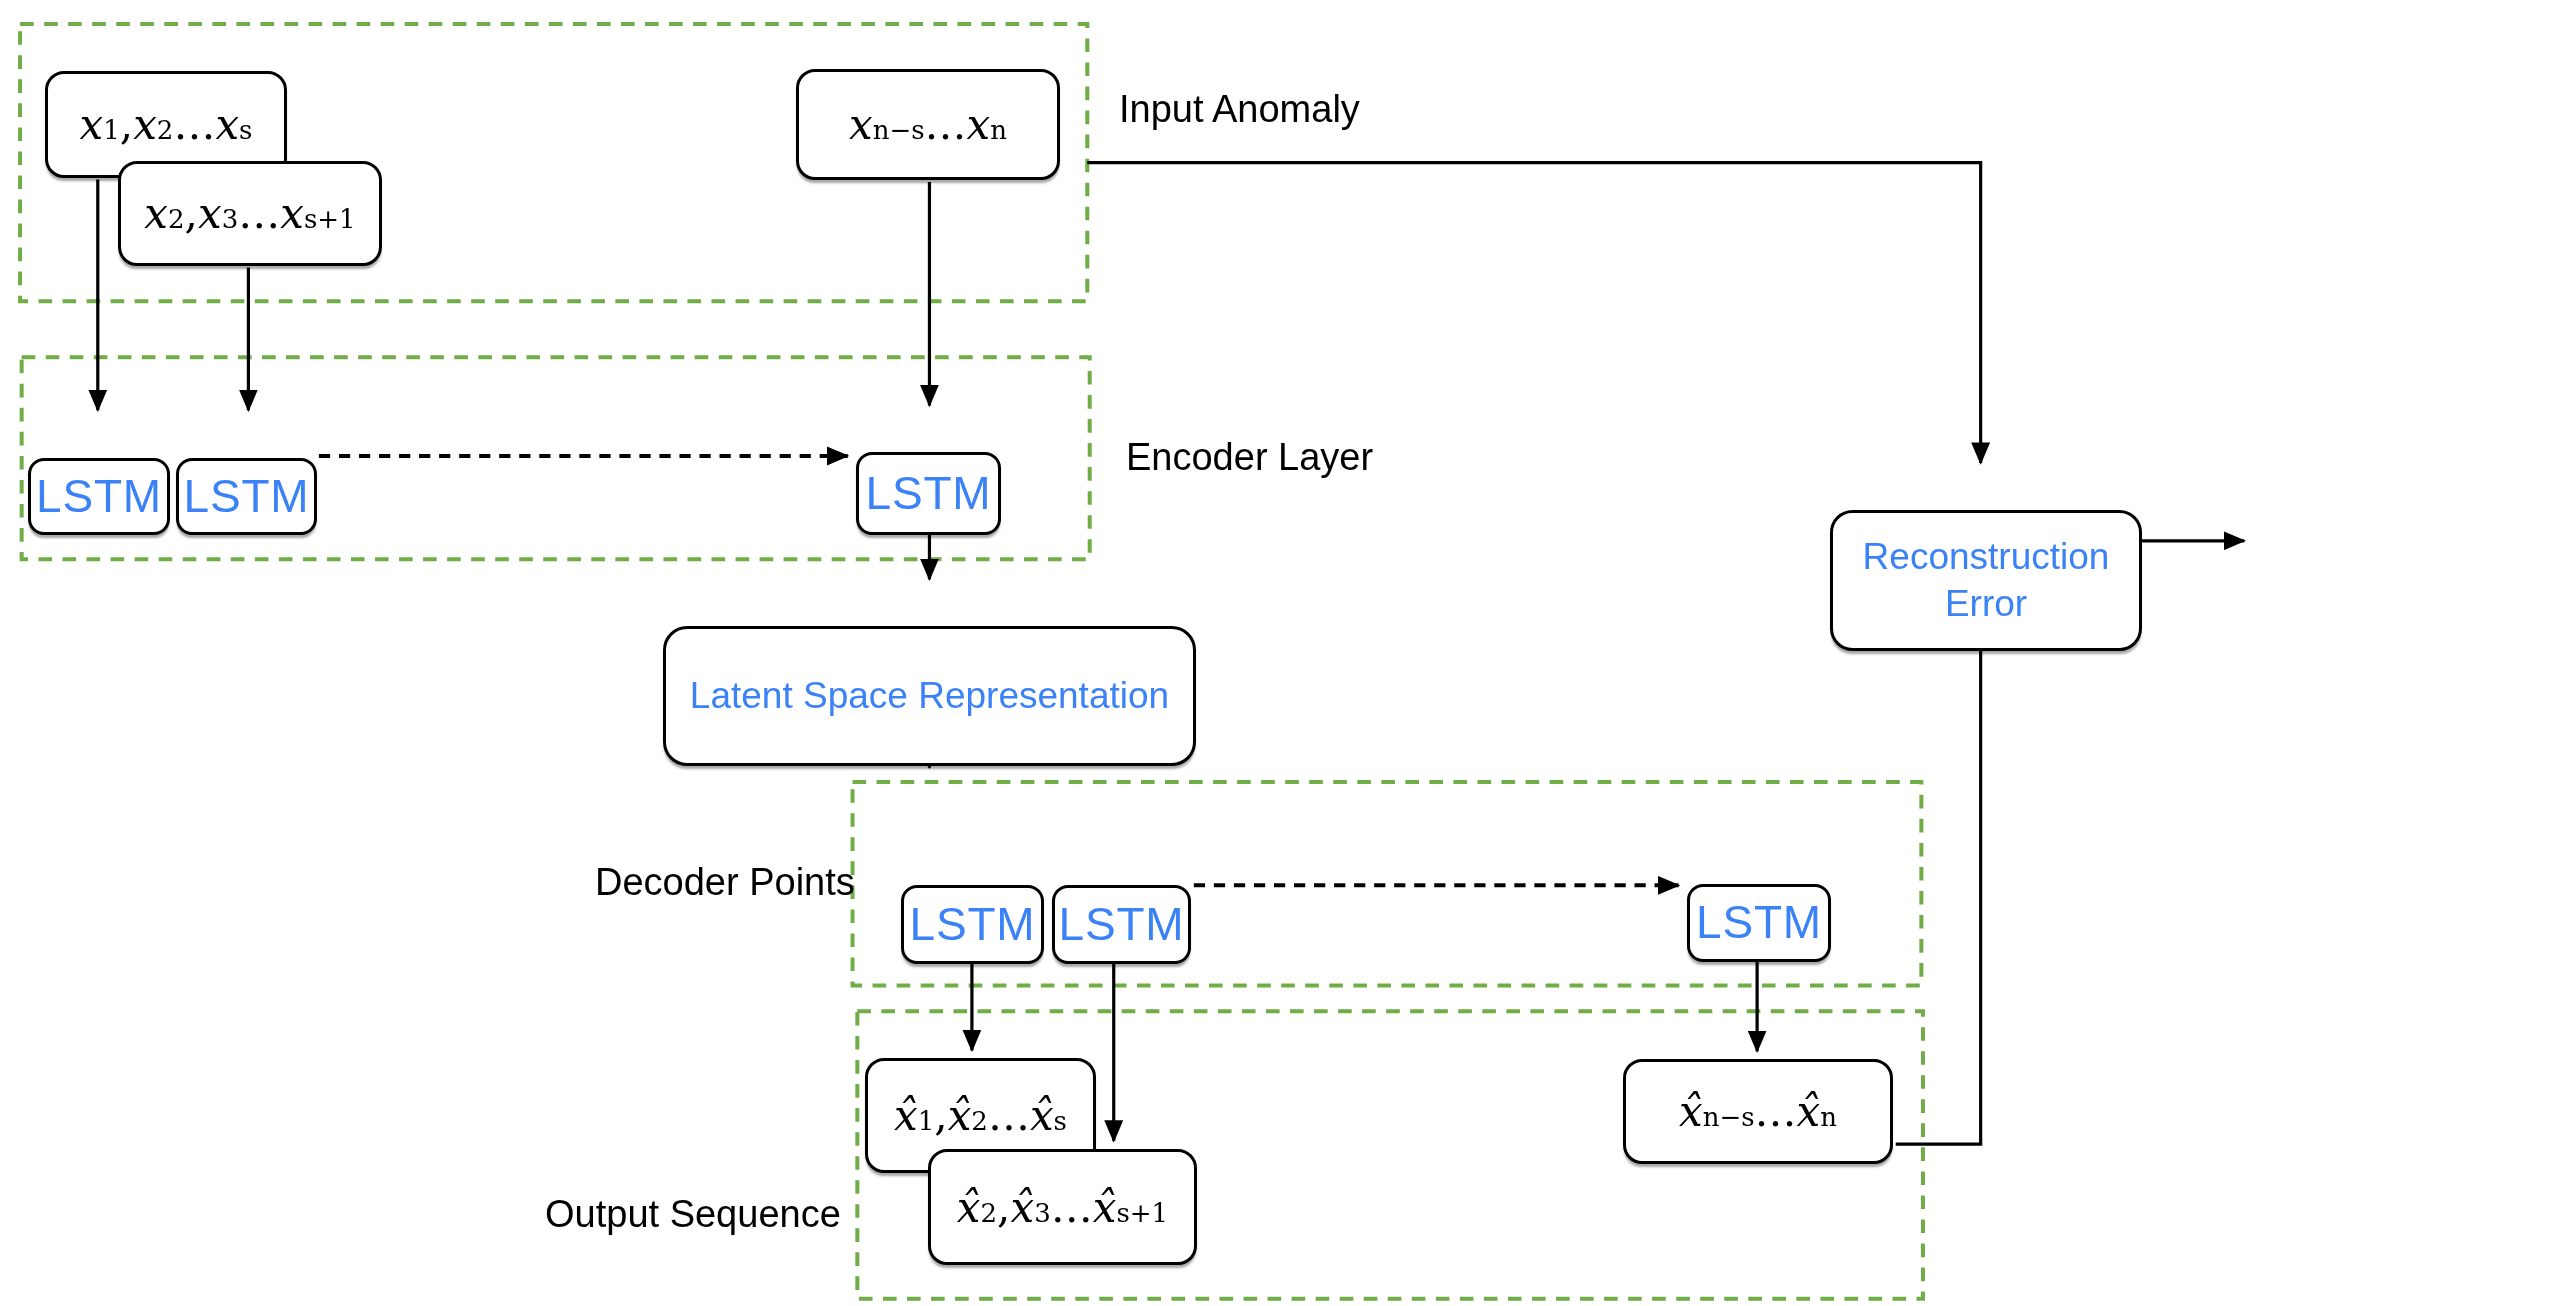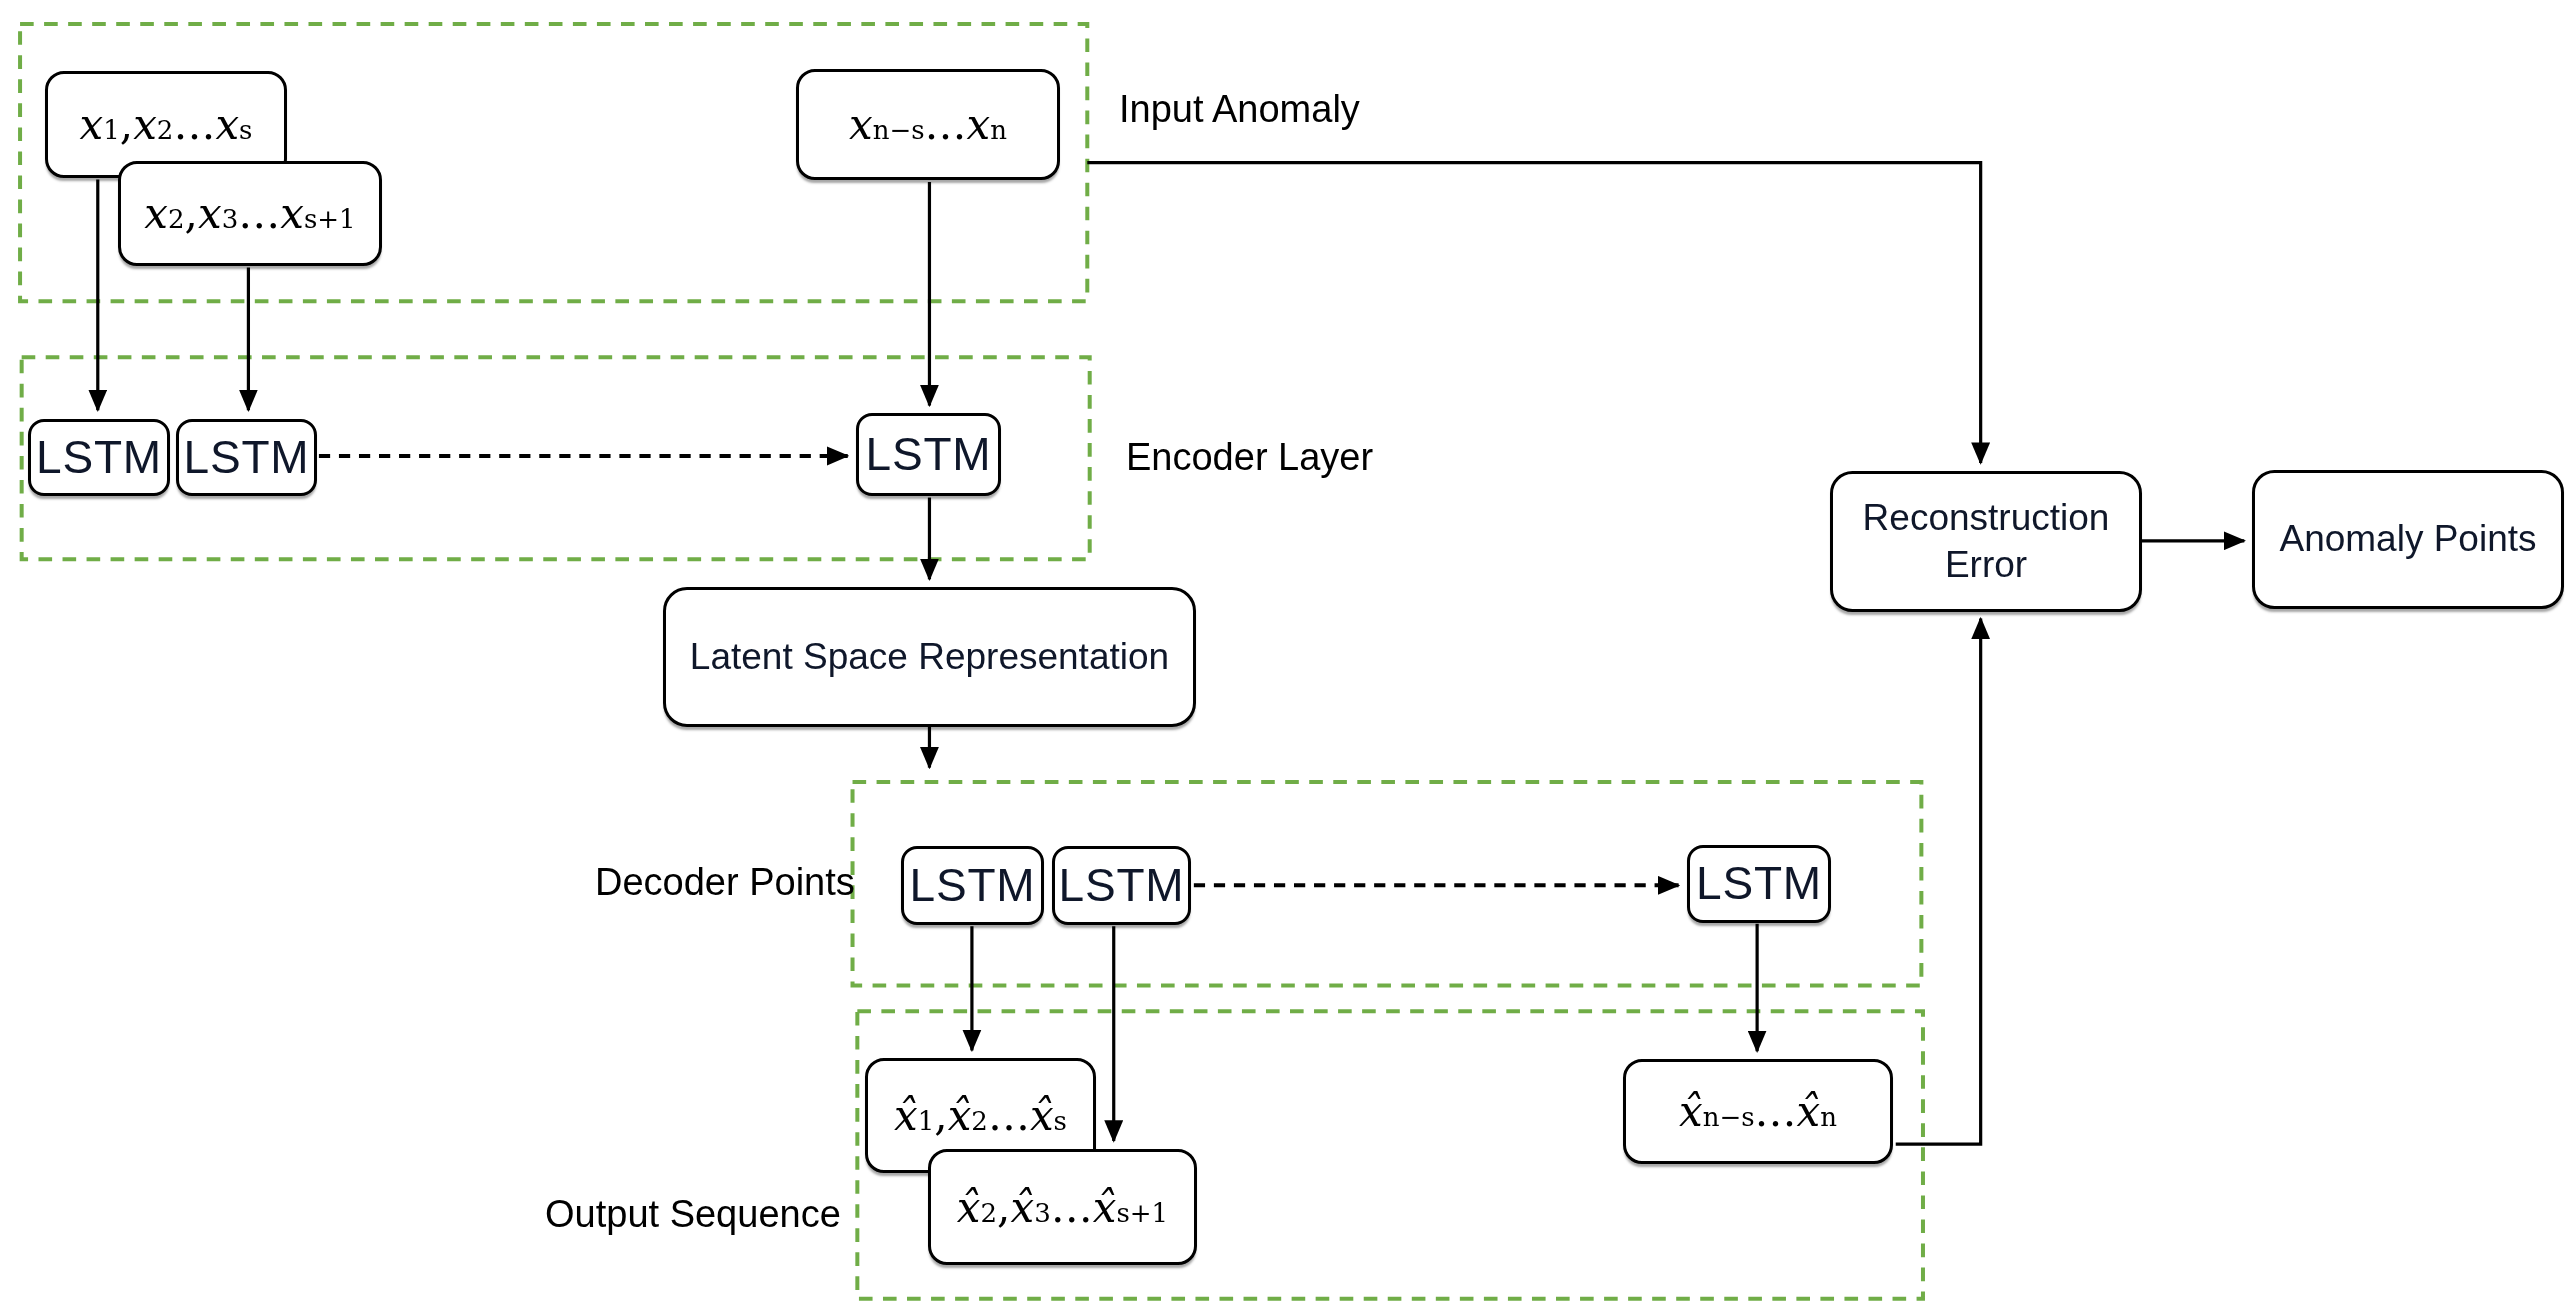--- a/index.html
+++ b/index.html
@@ -30,23 +30,24 @@
     display: flex;
     align-items: center;
     justify-content: center;
     text-align: center;
     z-index: 2;
     box-shadow: 0 4px 2.4px -1.6px rgba(0,0,0,0.35);
   }
   .node.overlap-top { z-index: 3; }
   .sans-node {
     font-size: 37px;
-    color: #0f172a;
+    color: #3b82f6;
     line-height: 1.25;
     white-space: pre-line;
+    margin-top: 39px;
   }
   .lstm-node { font-size: 46px; letter-spacing: 0.8px; }
   .math-node {
     font-family: "DejaVu Serif", serif;
     font-size: 42px;
     color: #000000;
   }
   .math-node i { font-style: italic; }
   .math-node sub {
     font-size: 0.62em;
@@ -116,16 +117,15 @@
   <div class="node sans-node lstm-node" style="left:901px; top:846px; width:143px; height:79px; border-radius:16px;">LSTM</div>
   <div class="node sans-node lstm-node" style="left:1052px; top:846px; width:139px; height:79px; border-radius:16px;">LSTM</div>
   <div class="node sans-node lstm-node" style="left:1687px; top:845px; width:144px; height:78px; border-radius:16px;">LSTM</div>
 
   <div class="node math-node" style="left:865px; top:1058px; width:231px; height:115px;"><i>x̂</i><sub>1</sub>, <i>x̂</i><sub>2</sub>… <i>x̂</i><sub>s</sub></div>
   <div class="node math-node overlap-top" style="left:928px; top:1149px; width:269px; height:116px;"><i>x̂</i><sub>2</sub>, <i>x̂</i><sub>3</sub>…<i>x̂</i><sub>s+1</sub></div>
   <div class="node math-node" style="left:1623px; top:1059px; width:270px; height:105px;"><i>x̂</i><sub>n−s</sub> … <i>x̂</i><sub>n</sub></div>
 
   <div class="node sans-node" style="left:1830px; top:471px; width:312px; height:141px; border-radius:22.4px;">Reconstruction
 Error</div>
-  <div class="node sans-node" style="left:2252px; top:470px; width:312px; height:139px; border-radius:22.4px;">Anomaly Points</div>
 
 </div>
 
 
 </body></html>

